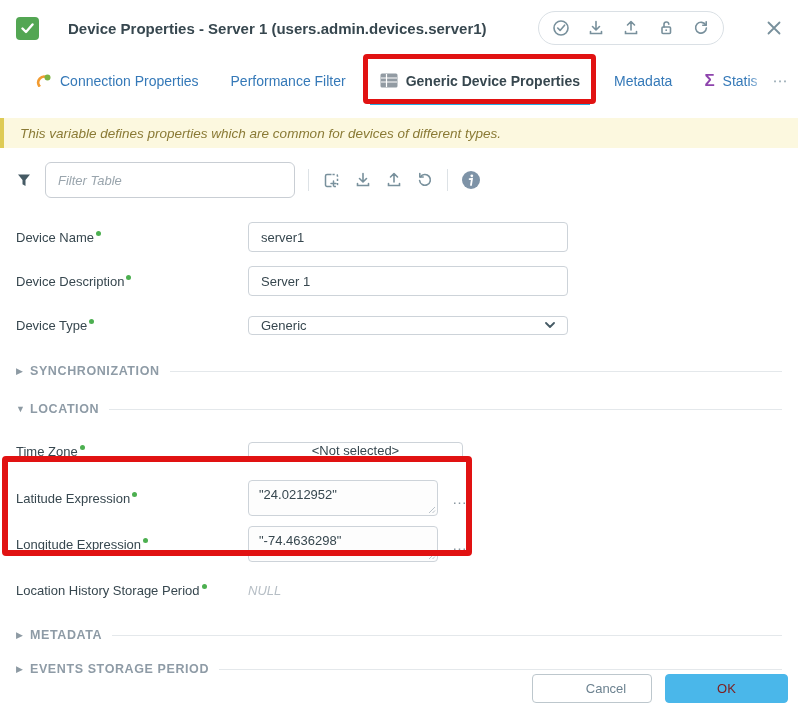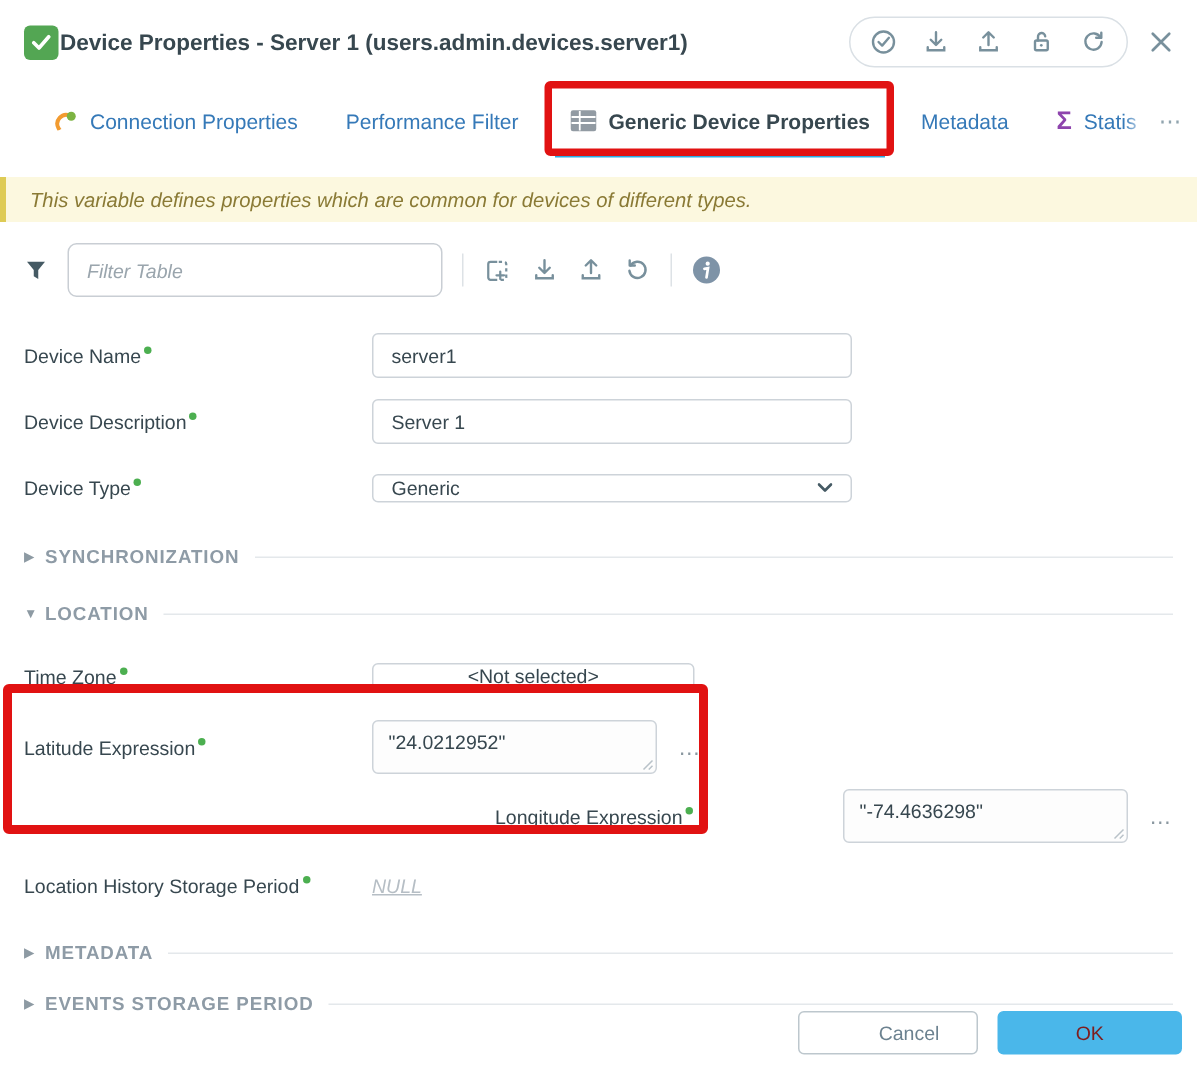--- a/index.html
+++ b/index.html
@@ -1,21 +1,21 @@
 <!DOCTYPE html>
 <html><head>
 <meta charset="utf-8">
 <style>
   * { margin:0; padding:0; box-sizing:border-box; }
   html,body { width:798px; height:715px; background:#fff; overflow:hidden;
     font-family:"Liberation Sans", sans-serif; color:#37474F; }
   body { position:relative; }
 
   
-  .header { height:56px; display:flex; align-items:center; padding:0 16px; gap:1px; }
+  .header { height:56px; display:flex; align-items:center; padding:0 16px; gap:29px; }
   .app-icon { width:23px; height:23px; border-radius:4px; background:#53A653;
     display:flex; align-items:center; justify-content:center; flex:none; }
   .header-title { font-size:15px; font-weight:bold; color:#37474F; white-space:nowrap;
     overflow:hidden; flex:1; }
   .pill { display:flex; align-items:center; gap:17px; border:1px solid #DAE0E5;
     border-radius:17px; padding:7px 13px; flex:none; }
   .icon-btn { display:flex; align-items:center; justify-content:center; cursor:pointer;
     background:none; border:none; padding:0; }
   .close-btn { margin-left:13px; }
 
@@ -60,21 +60,21 @@
     justify-content:space-between; cursor:pointer; background:#fff; }
   .select.narrow { width:215px;flex-direction:column; }
   .ta-wrap { position:relative; width:190px; }
   .expr-area { width:190px; height:36px; border:1px solid #CDD3D9; border-radius:4px;
     padding:6px 10px; font-size:13px; color:#37474F; resize:none; overflow:hidden;
     font-family:"Liberation Sans", sans-serif; outline:none; background:#FDFDFD;
     display:block; }
   .grip { position:absolute; right:2px; bottom:2px; pointer-events:none; }
   .ellipsis-btn { margin-left:14px; color:#8A97A0; font-size:15px; letter-spacing:1px;
     background:none; border:none; cursor:pointer; }
-  .null-val { font-size:13px; font-style:italic; color:#B6BEC5;text-decoration:underline; }
+  .null-val { font-size:13px; font-style:italic; color:#B6BEC5; }
 
   
   .section { display:flex; align-items:center; margin:24px 0 20px 0; cursor:pointer; }
   .sec-arrow { font-size:9px; color:#8D9AA3; width:14px; flex:none; }
   .sec-label { font-size:12.5px; font-weight:bold; color:#8E9BA6; letter-spacing:.6px;
     margin-right:10px; white-space:nowrap; }
   .sec-line { flex:1; height:1px; background:#E4E8EB; }
 
   
   .footer { position:absolute; left:0; right:0; bottom:12px; display:flex;
@@ -270,21 +270,21 @@
     <div class="row-label"><span>Latitude Expression</span><span class="req"></span></div>
     <div class="ta-wrap">
       <textarea class="expr-area" style="">"24.0212952"</textarea>
       <svg class="grip" width="8" height="8" viewBox="0 0 8 8" stroke="#B9C2C9" stroke-width="1">
           <path d="M7 1L1 7M7 4.5L4.5 7"></path>
         </svg>
     </div>
     <button class="ellipsis-btn">…</button>
   </div>
 
-  <div class="row" style="margin-bottom:10px;justify-content:flex-end;">
+  <div class="row" style="margin-bottom:10px;">
     <div class="row-label"><span>Longitude Expression</span><span class="req"></span></div>
     <div class="ta-wrap">
       <textarea class="expr-area" style="">"-74.4636298"</textarea>
       <svg class="grip" width="8" height="8" viewBox="0 0 8 8" stroke="#B9C2C9" stroke-width="1">
           <path d="M7 1L1 7M7 4.5L4.5 7"></path>
         </svg>
     </div>
     <button class="ellipsis-btn">…</button>
   </div>
 

